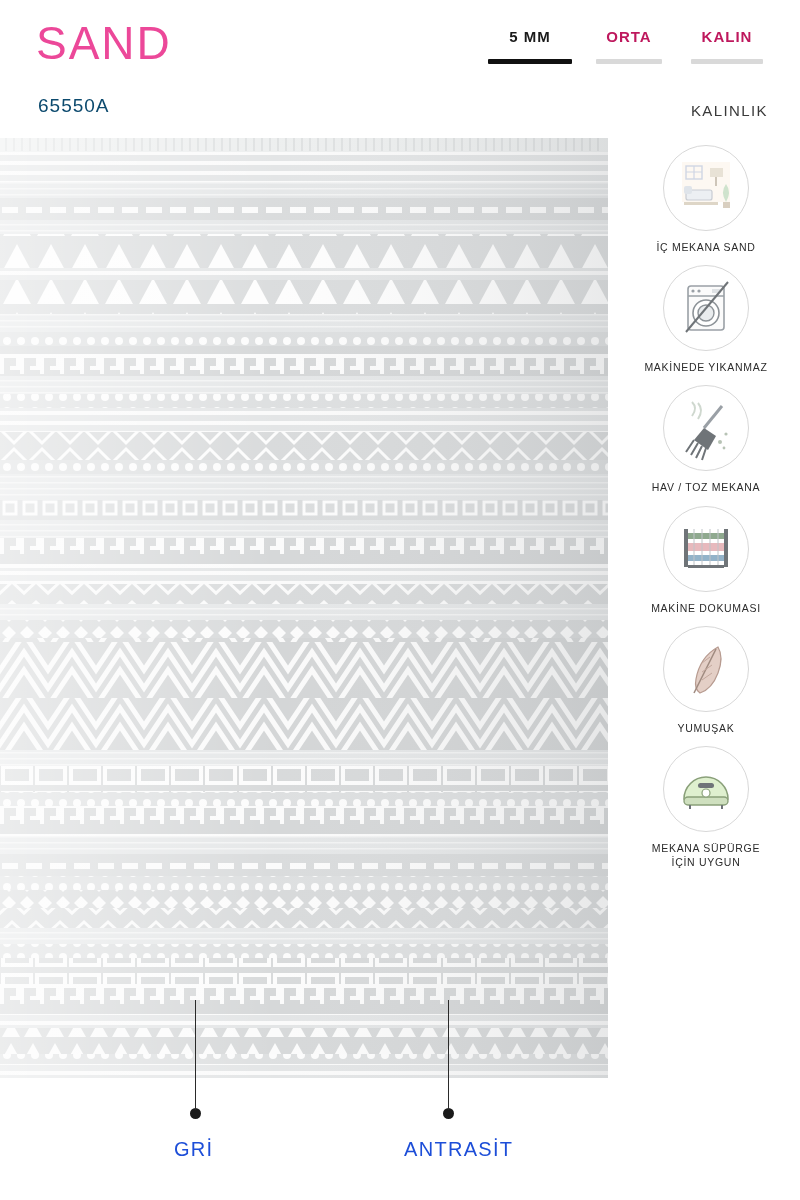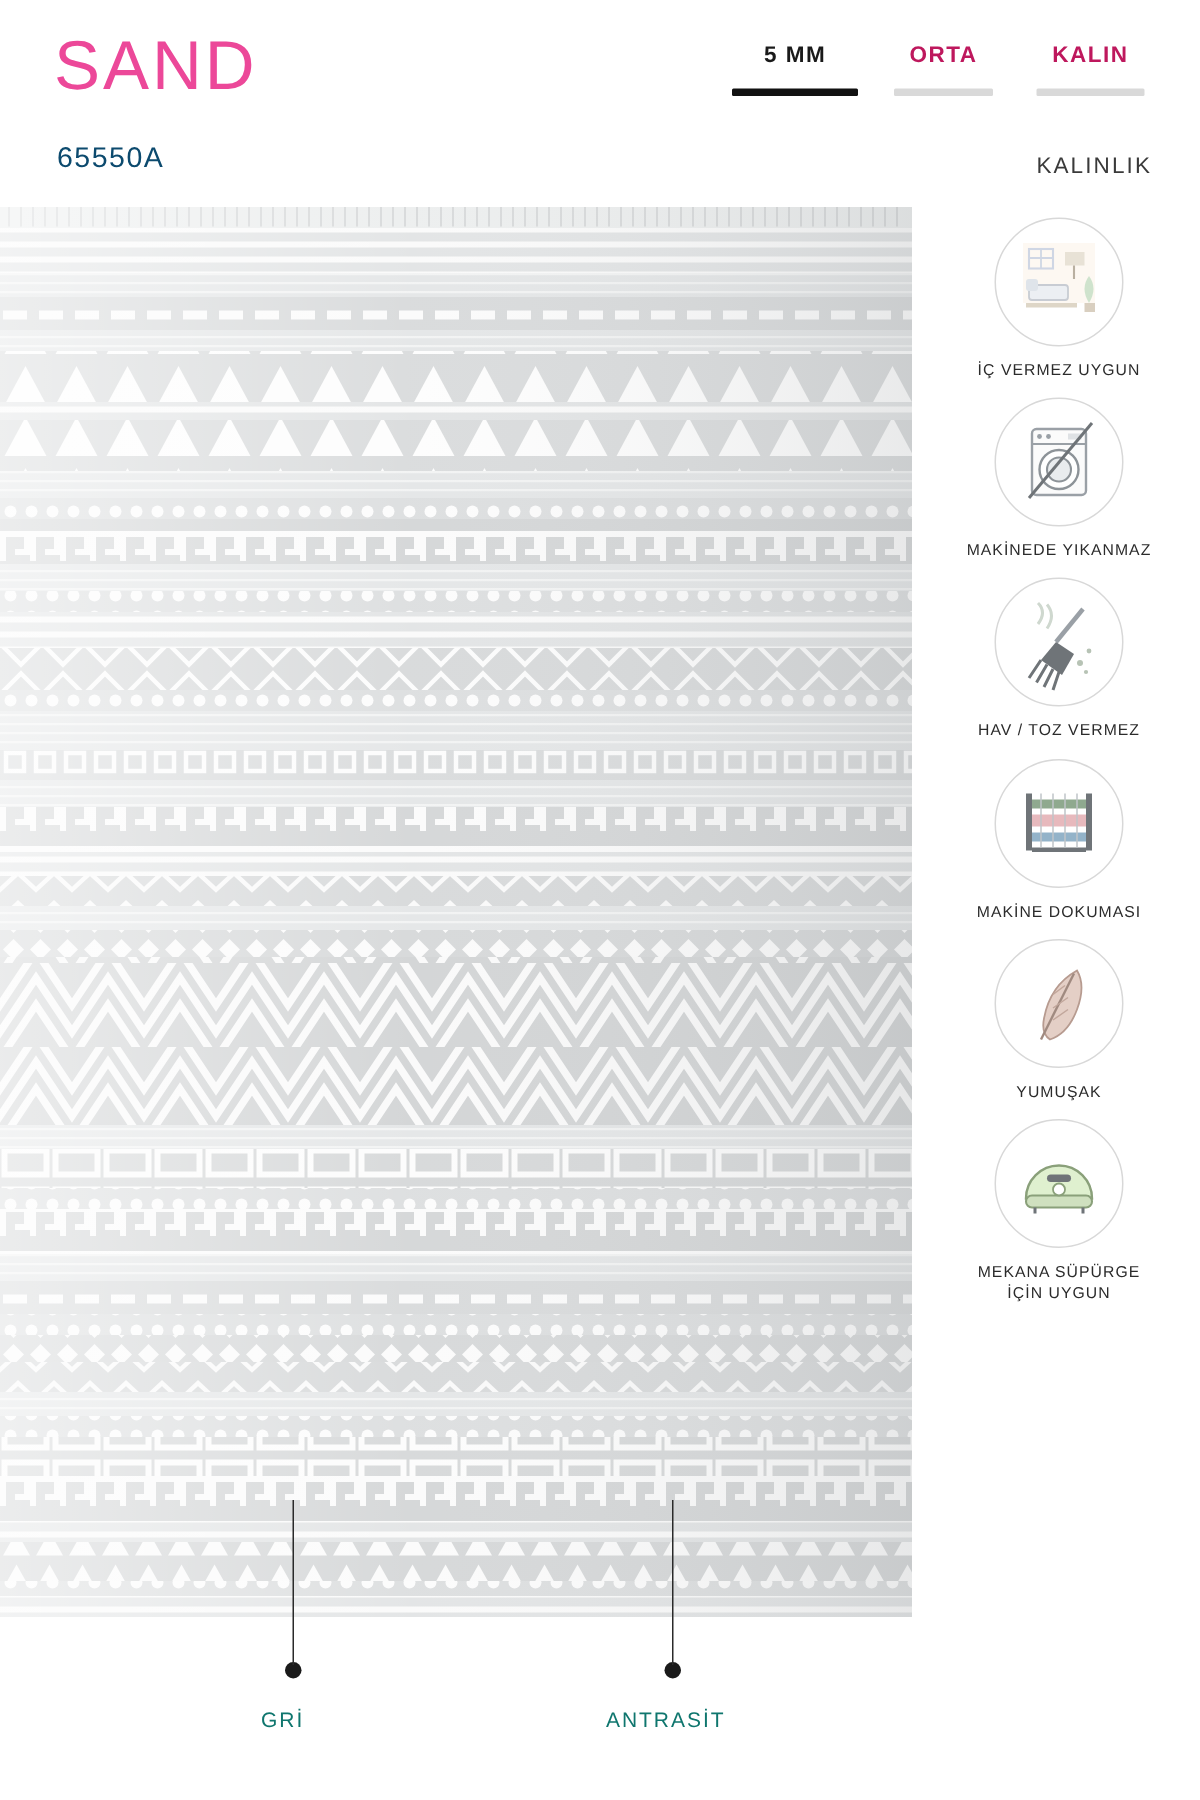--- a/index.html
+++ b/index.html
@@ -109,23 +109,23 @@
     border-radius: 50%;
     background: #1a1a1a;
   }
   .callout-line {
     position: absolute;
     width: 1px;
     background: #2a2a2a;
   }
   .callout-label {
     position: absolute;
-    font-size: 14px;
+    font-size: 20px;
     letter-spacing: 1.3px;
-    color: #0f766e;
+    color: #1d4ed8;
     white-space: nowrap;
   }
 
   
   #features {
     position: absolute;
     left: 612px; top: 145px;
     width: 188px;
   }
   .feature {
@@ -328,21 +328,21 @@
         <line x1="22" y1="26" x2="38" y2="26" stroke="#cfd6e4" stroke-width="1.2"></line>
         <rect x="46" y="22" width="13" height="9" fill="#e8e2d6"></rect>
         <line x1="52" y1="31" x2="52" y2="40" stroke="#b9b0a1" stroke-width="1.4"></line>
         <rect x="22" y="44" width="26" height="10" rx="2" fill="#eceff3" stroke="#c8ccd3" stroke-width="1.2"></rect>
         <rect x="20" y="40" width="8" height="8" rx="2" fill="#dfe4ea"></rect>
         <rect x="20" y="56" width="34" height="3" fill="#ded6c7"></rect>
         <path d="M62 56 q-6 -10 0 -18 q6 8 0 18" fill="#cfe3cd"></path>
         <rect x="59" y="56" width="7" height="6" fill="#d9cfc0"></rect>
       </svg>
     </div>
-    <div class="cap">İÇ VERMEZ UYGUN</div>
+    <div class="cap">İÇ MEKANA SAND</div>
   </div>
 
   <div class="feature">
     <div class="circle">
       <svg width="84" height="84" viewBox="0 0 84 84">
         <rect x="24" y="20" width="36" height="44" rx="3" fill="#fbfbfb" stroke="#9aa0a6" stroke-width="1.6"></rect>
         <line x1="24" y1="30" x2="60" y2="30" stroke="#9aa0a6" stroke-width="1.4"></line>
         <circle cx="29" cy="25" r="1.6" fill="#9aa0a6"></circle>
         <circle cx="35" cy="25" r="1.6" fill="#9aa0a6"></circle>
         <rect x="48" y="23" width="9" height="4" fill="#dfe2e5"></rect>
@@ -360,21 +360,21 @@
         <line x1="58" y1="20" x2="40" y2="42" stroke="#9aa0a6" stroke-width="3"></line>
         <path d="M40 42 L30 54 L44 64 L52 50 Z" fill="#6f7478"></path>
         <path d="M30 54 L22 66 M34 57 L27 69 M38 60 L32 72 M42 62 L38 74" stroke="#6f7478" stroke-width="2"></path>
         <path d="M28 30 q6 -8 0 -14" stroke="#cfd8cf" stroke-width="2" fill="none"></path>
         <path d="M34 33 q6 -9 0 -16" stroke="#cfd8cf" stroke-width="2" fill="none"></path>
         <circle cx="56" cy="56" r="2" fill="#b7c3b5"></circle>
         <circle cx="62" cy="48" r="1.6" fill="#b7c3b5"></circle>
         <circle cx="60" cy="62" r="1.4" fill="#b7c3b5"></circle>
       </svg>
     </div>
-    <div class="cap">HAV / TOZ VERMEZ</div>
+    <div class="cap">HAV / TOZ MEKANA</div>
   </div>
 
   <div class="feature">
     <div class="circle">
       <svg width="84" height="84" viewBox="0 0 84 84">
         <rect x="22" y="26" width="40" height="6" fill="#8fa98f"></rect>
         <rect x="22" y="36" width="40" height="8" fill="#e7b9bd"></rect>
         <rect x="22" y="48" width="40" height="6" fill="#93b3c9"></rect>
         <rect x="20" y="22" width="4" height="38" fill="#6f7478"></rect>
         <rect x="60" y="22" width="4" height="38" fill="#6f7478"></rect>

